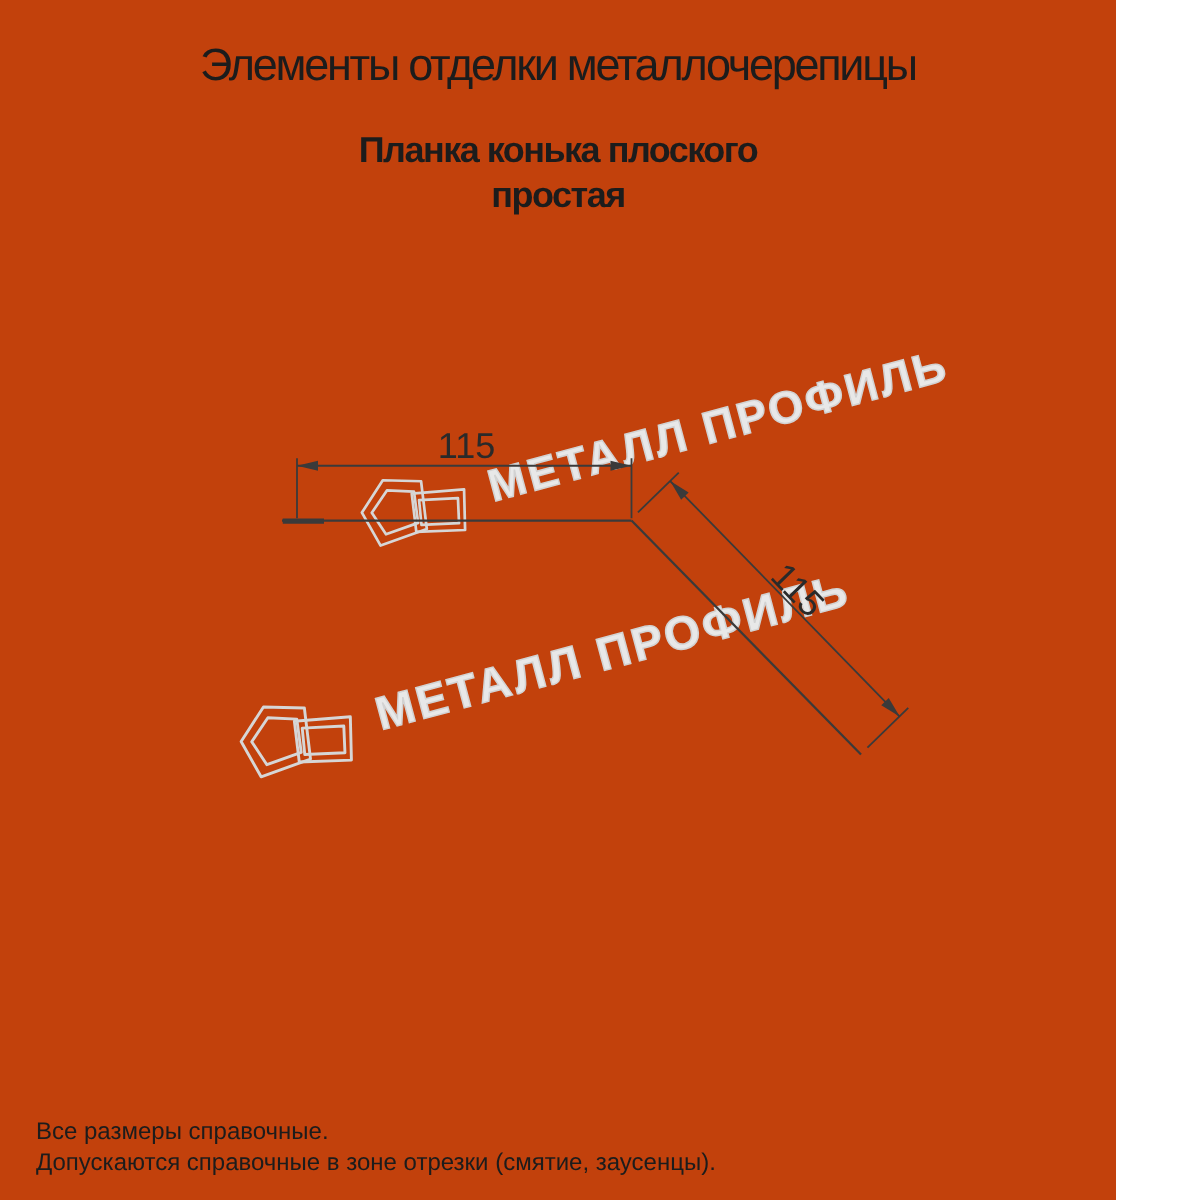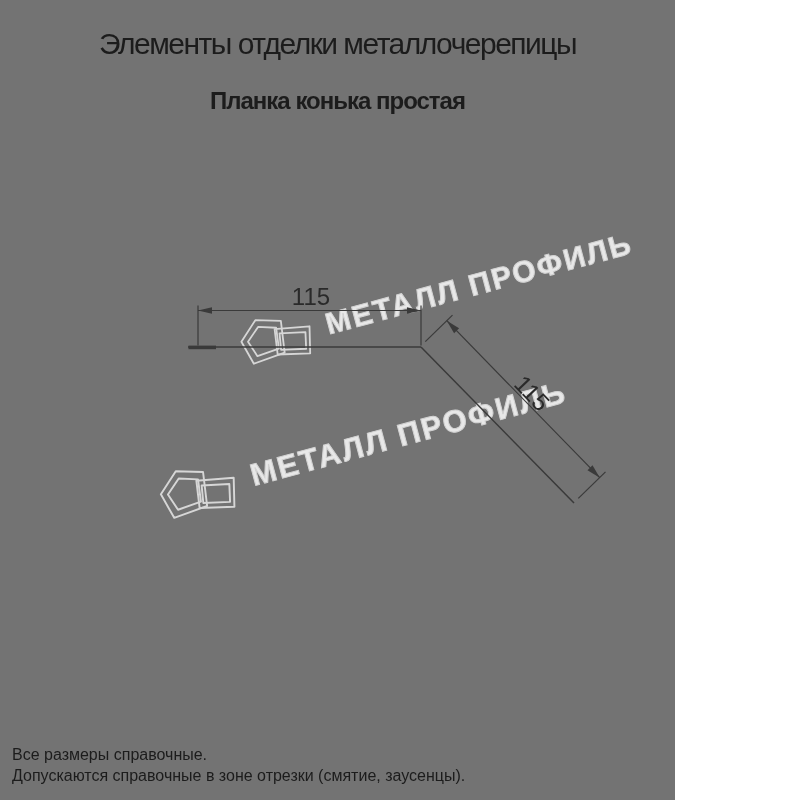--- a/index.html
+++ b/index.html
@@ -1,19 +1,19 @@
 <!DOCTYPE html>
 <html><head>
 <meta charset="utf-8">
 <style>
   html,body{margin:0;padding:0;background:#ffffff;}
   .page{
     position:relative;
-    width:675px;height:800px;
-    background:#737373;
+    width:744px;height:800px;
+    background:#c2410c;
     overflow:hidden;
     font-family:"Liberation Sans",sans-serif;
     color:#1c1c1c;
   }
   .page-title{
     position:absolute;top:27px;left:0;right:0;
     text-align:center;
     font-size:30px;
     letter-spacing:-1.5px;
     color:#1c1c1c;
@@ -54,37 +54,38 @@
   .diagram-svg{
     position:absolute;left:0;top:0;
     z-index:2;
   }
   .dim-label{
     font-family:"Liberation Sans",sans-serif;
     font-size:24px;
     fill:#2a2a2a;
   }
   .footer-note{
-    position:absolute;left:12px;
+    position:absolute;left:24px;
     font-size:16px;
     color:#1c1c1c;
     z-index:3;
   }
   .footer-note.n1{top:746px;}
   .footer-note.n2{top:767px;}
 </style>
 </head>
 <body>
 
 <div class="page">
 
   <div class="page-title">Элементы отделки металлочерепицы</div>
 
   <div class="product-name">
-    <div>Планка конька простая</div>
+    <div>Планка конька плоского</div>
+    <div>простая</div>
   </div>
 
 
   <div class="watermark wm-1">
     <span>
       <svg width="84" height="58" viewBox="0 0 92 64" fill="none" stroke="#d6d6d6" stroke-width="2" stroke-linejoin="round">
         <path d="M7 28 L28 9 L55 17 L50 52 L14 55 Z"></path>
         <path d="M14 30 L29 17 L48 23 L45 46 L20 48 Z"></path>
         <path d="M46 24 L84 31 L77 60 L42 52 Z"></path>
         <path d="M50 30 L78 36 L74 54 L47 48 Z"></path>

